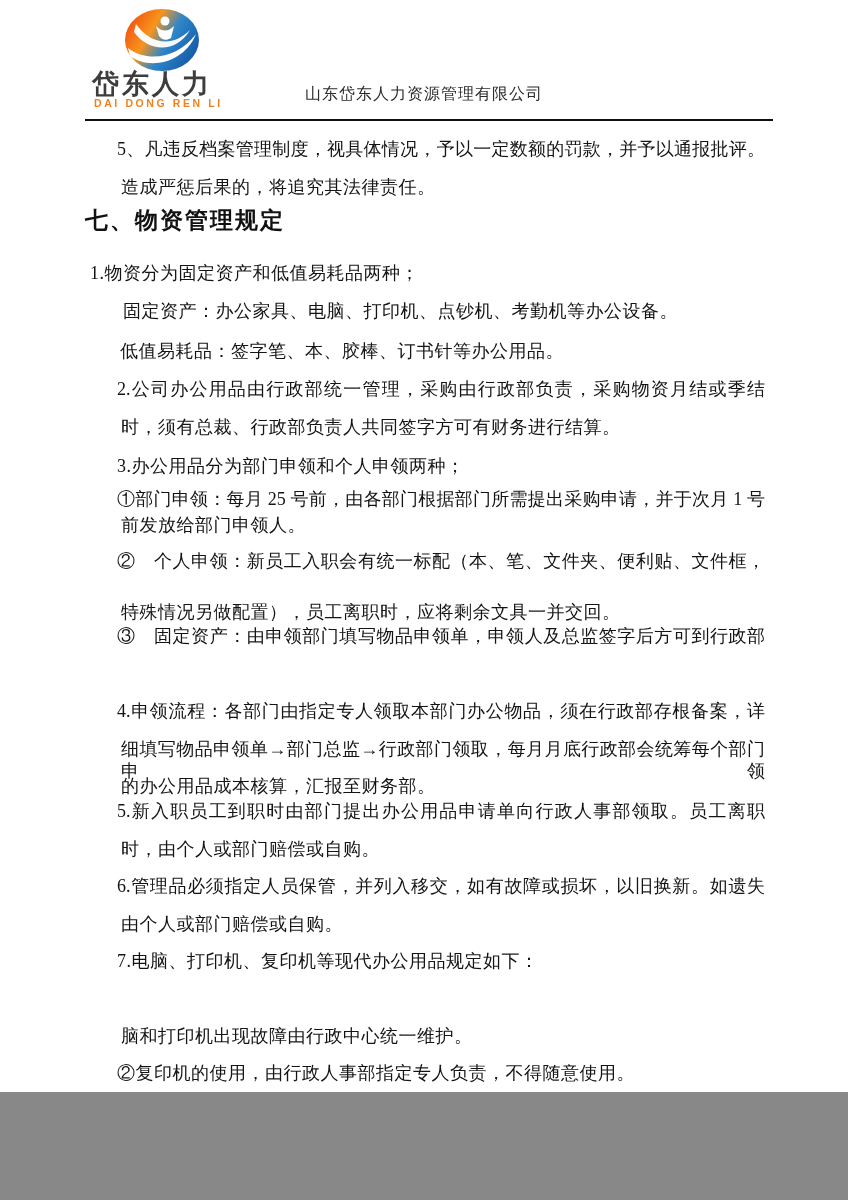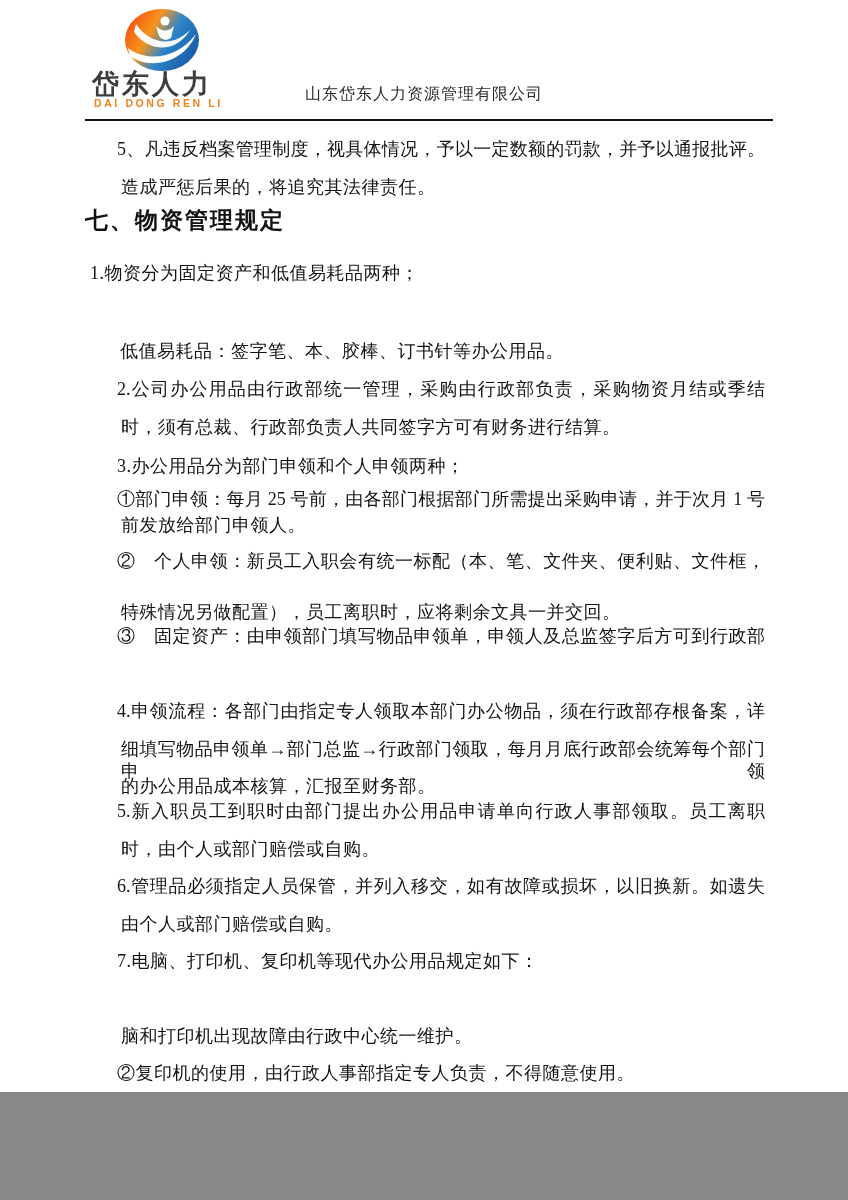--- a/index.html
+++ b/index.html
@@ -89,20 +89,21 @@
   <div class="logo-en">DAI DONG REN LI</div>
   <div class="company-name">山东岱东人力资源管理有限公司</div>
   <div class="header-rule"></div>
 
   <div class="line ind2 just" style="top:138px">5、凡违反档案管理制度，视具体情况，予以一定数额的罚款，并予以通报批评。</div>
   <div class="line ind0" style="top:176px">造成严惩后果的，将追究其法律责任。</div>
 
   <h2 class="heading">七、物资管理规定</h2>
 
   <div class="line ind1" style="top:262px">1.物资分为固定资产和低值易耗品两种；</div>
+  <div class="line ind3" style="top:300px">固定资产：办公家具、电脑、打印机、点钞机、考勤机等办公设备。</div>
   <div class="line ind35" style="top:340px">低值易耗品：签字笔、本、胶棒、订书针等办公用品。</div>
   <div class="line ind2 just" style="top:378px">2.公司办公用品由行政部统一管理，采购由行政部负责，采购物资月结或季结</div>
   <div class="line ind0" style="top:416px">时，须有总裁、行政部负责人共同签字方可有财务进行结算。</div>
   <div class="line ind2" style="top:455px">3.办公用品分为部门申领和个人申领两种；</div>
   <div class="line ind2 just" style="top:488px">①部门申领：每月 25 号前，由各部门根据部门所需提出采购申请，并于次月 1 号</div>
   <div class="line ind0" style="top:514px">前发放给部门申领人。</div>
   <div class="line ind2 just" style="top:550px">②　个人申领：新员工入职会有统一标配（本、笔、文件夹、便利贴、文件框，</div>
   <div class="line ind0" style="top:601px">特殊情况另做配置），员工离职时，应将剩余文具一并交回。</div>
   <div class="line ind2 just" style="top:625px">③　固定资产：由申领部门填写物品申领单，申领人及总监签字后方可到行政部</div>
   <div class="line ind2 just" style="top:700px">4.申领流程：各部门由指定专人领取本部门办公物品，须在行政部存根备案，详</div>

